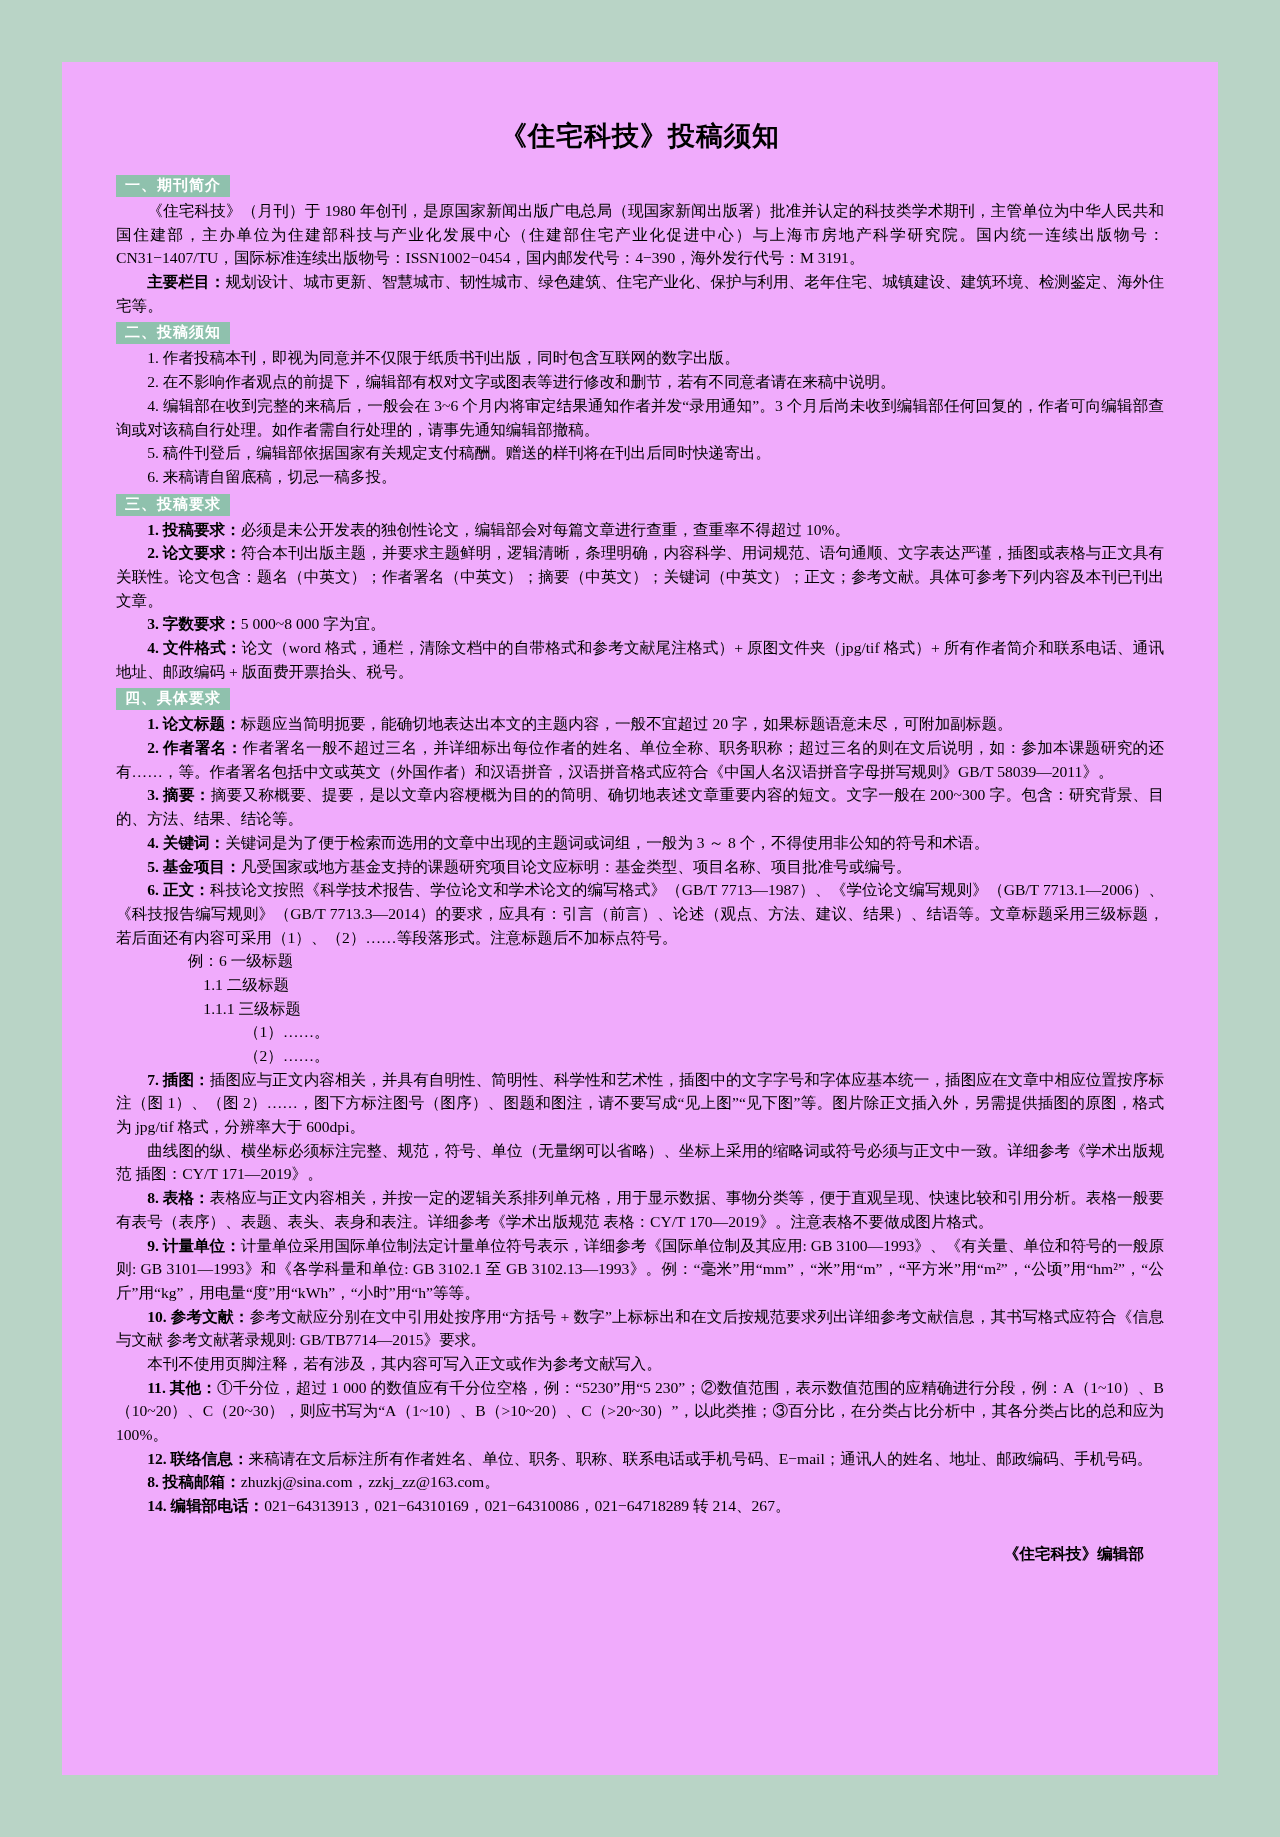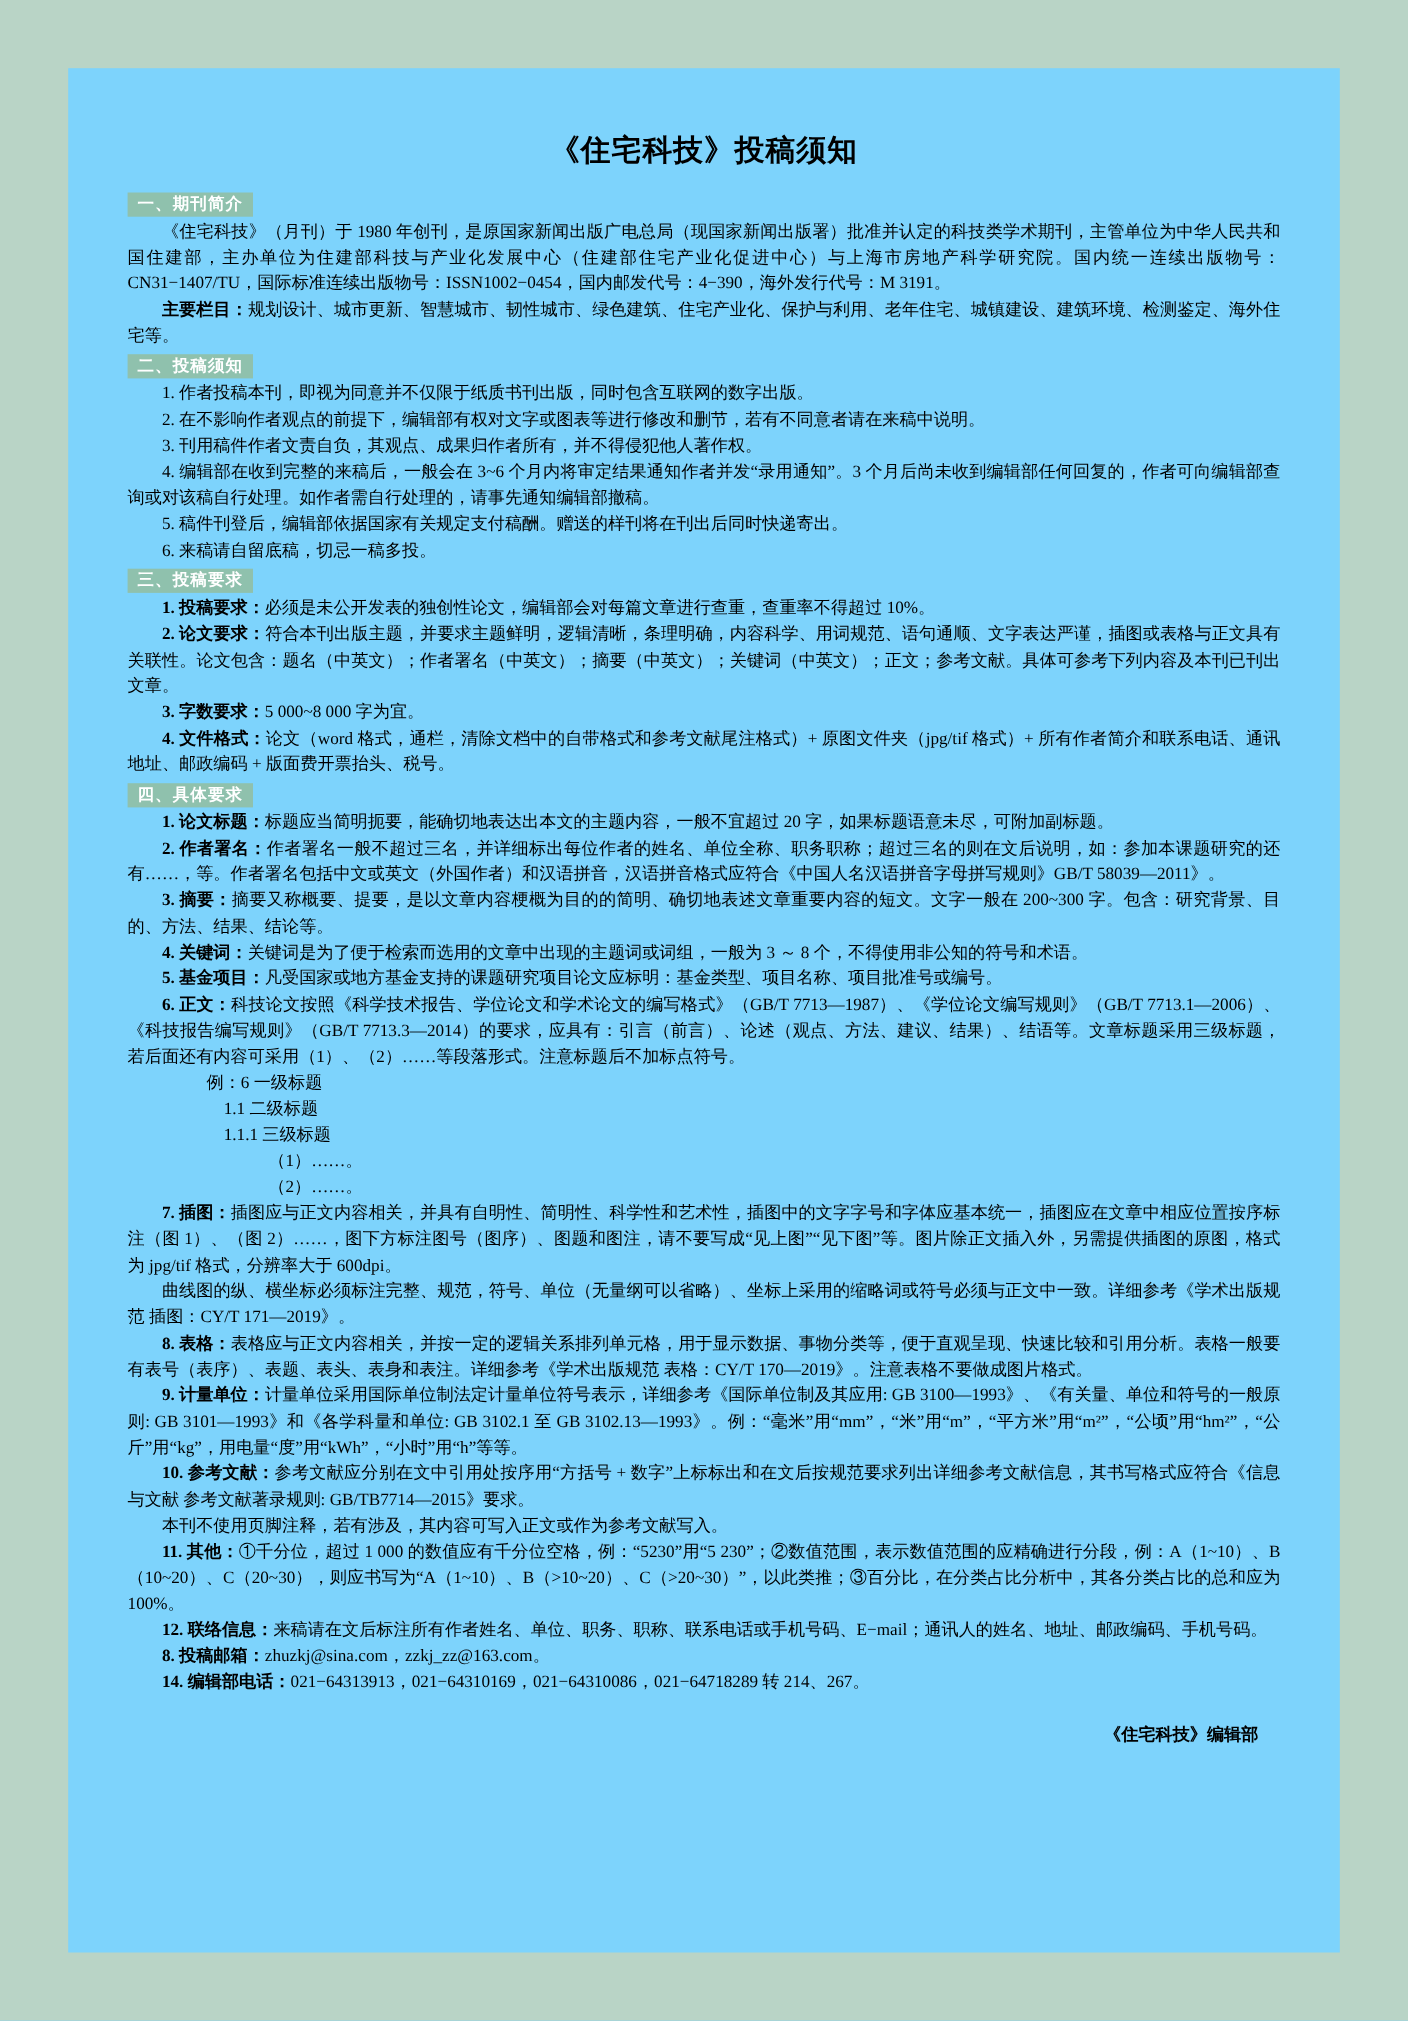--- a/index.html
+++ b/index.html
@@ -11,21 +11,21 @@
     height: 1837px;
     background: #b9d4c6;
     font-family: "Liberation Serif", serif;
   }
   .page {
     position: absolute;
     left: 62px;
     top: 62px;
     width: 1156px;
     height: 1713px;
-    background: #7dd3fc;
+    background: #f0abfc;
     box-sizing: border-box;
     padding: 34px 54px 20px 54px;
     overflow: hidden;
   }
   .doc-title {
     text-align: center;
     font-family: "DejaVu Sans", sans-serif;
     font-weight: bold;
     font-size: 27px;
     letter-spacing: 1px;
@@ -90,21 +90,20 @@
     <span class="section-head">一、期刊简介</span>
   </div>
   <p class="ind">《住宅科技》（月刊）于 1980 年创刊，是原国家新闻出版广电总局（现国家新闻出版署）批准并认定的科技类学术期刊，主管单位为中华人民共和国住建部，主办单位为住建部科技与产业化发展中心（住建部住宅产业化促进中心）与上海市房地产科学研究院。国内统一连续出版物号：CN31−1407/TU，国际标准连续出版物号：ISSN1002−0454，国内邮发代号：4−390，海外发行代号：M 3191。</p>
   <p class="ind"><b>主要栏目：</b>规划设计、城市更新、智慧城市、韧性城市、绿色建筑、住宅产业化、保护与利用、老年住宅、城镇建设、建筑环境、检测鉴定、海外住宅等。</p>
 
   <div class="section-head-wrap">
     <span class="section-head">二、投稿须知</span>
   </div>
   <p class="ind">1. 作者投稿本刊，即视为同意并不仅限于纸质书刊出版，同时包含互联网的数字出版。</p>
   <p class="ind">2. 在不影响作者观点的前提下，编辑部有权对文字或图表等进行修改和删节，若有不同意者请在来稿中说明。</p>
-  <p class="ind">3. 刊用稿件作者文责自负，其观点、成果归作者所有，并不得侵犯他人著作权。</p>
   <p class="ind">4. 编辑部在收到完整的来稿后，一般会在 3~6 个月内将审定结果通知作者并发“录用通知”。3 个月后尚未收到编辑部任何回复的，作者可向编辑部查询或对该稿自行处理。如作者需自行处理的，请事先通知编辑部撤稿。</p>
   <p class="ind">5. 稿件刊登后，编辑部依据国家有关规定支付稿酬。赠送的样刊将在刊出后同时快递寄出。</p>
   <p class="ind">6. 来稿请自留底稿，切忌一稿多投。</p>
 
   <div class="section-head-wrap">
     <span class="section-head">三、投稿要求</span>
   </div>
   <p class="ind"><b>1. 投稿要求：</b>必须是未公开发表的独创性论文，编辑部会对每篇文章进行查重，查重率不得超过 10%。</p>
   <p class="ind"><b>2. 论文要求：</b>符合本刊出版主题，并要求主题鲜明，逻辑清晰，条理明确，内容科学、用词规范、语句通顺、文字表达严谨，插图或表格与正文具有关联性。论文包含：题名（中英文）；作者署名（中英文）；摘要（中英文）；关键词（中英文）；正文；参考文献。具体可参考下列内容及本刊已刊出文章。</p>
   <p class="ind"><b>3. 字数要求：</b>5 000~8 000 字为宜。</p>

